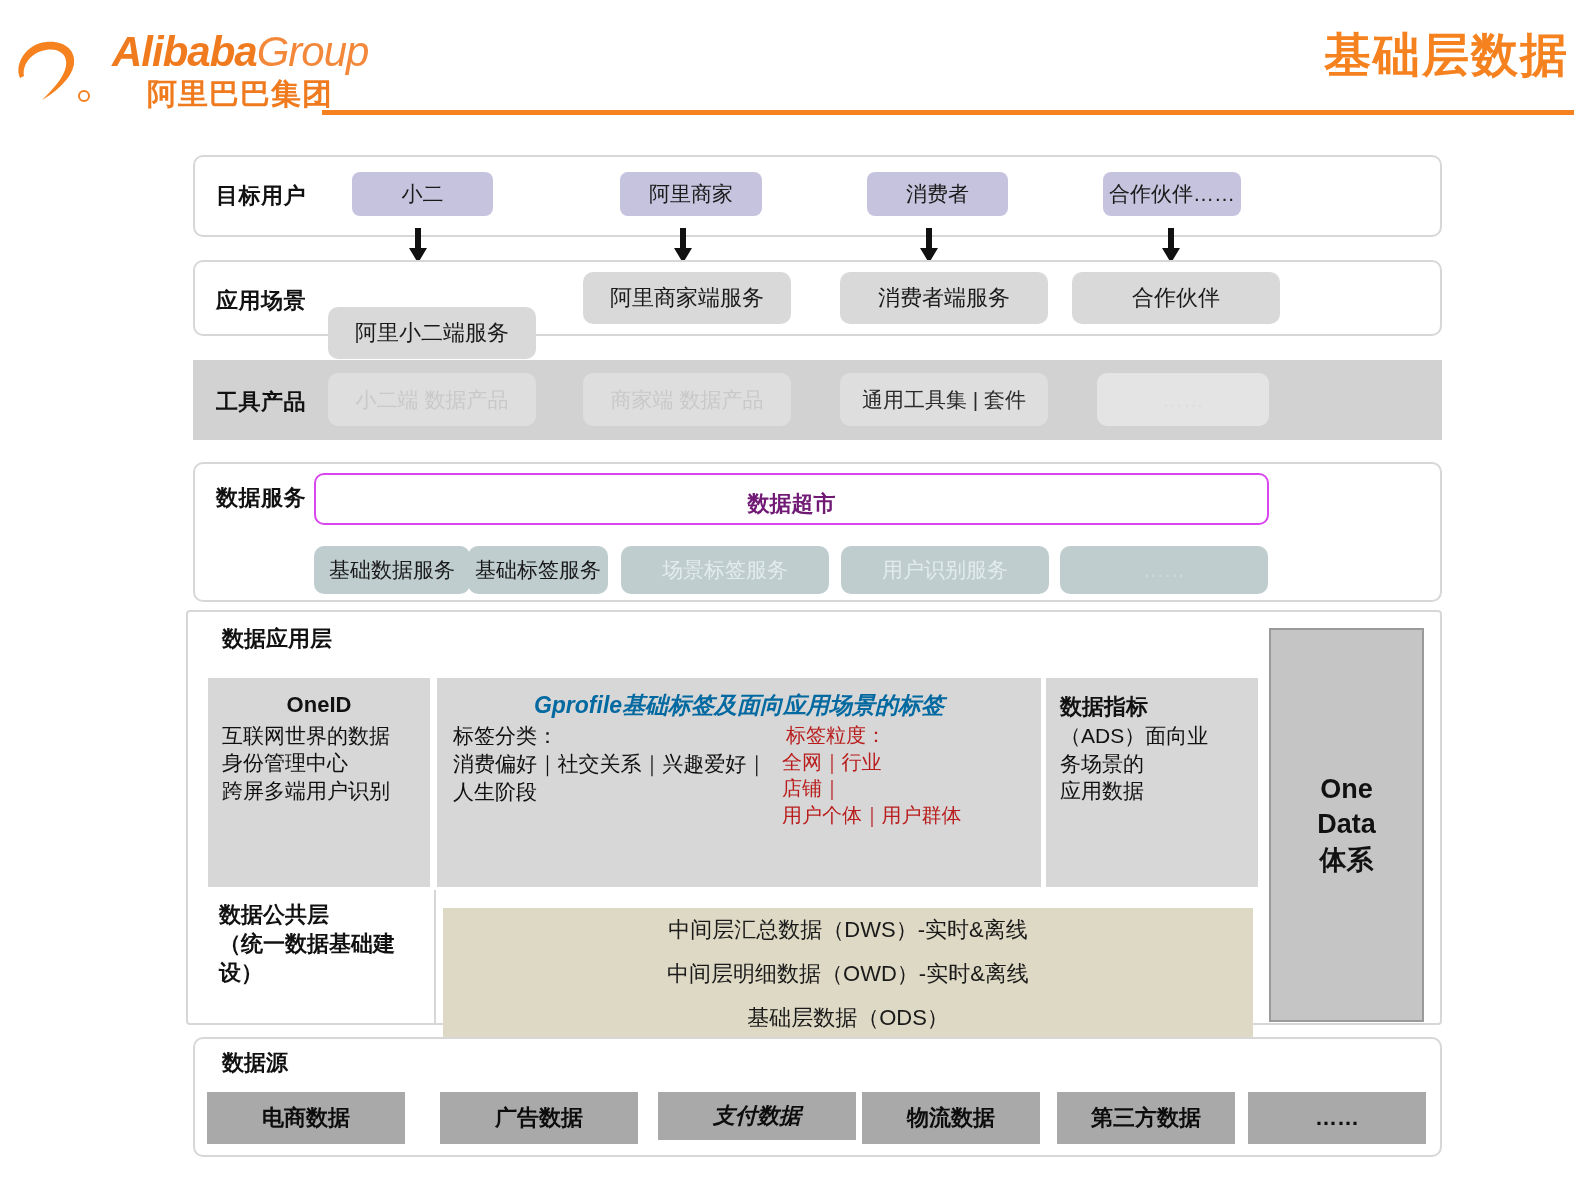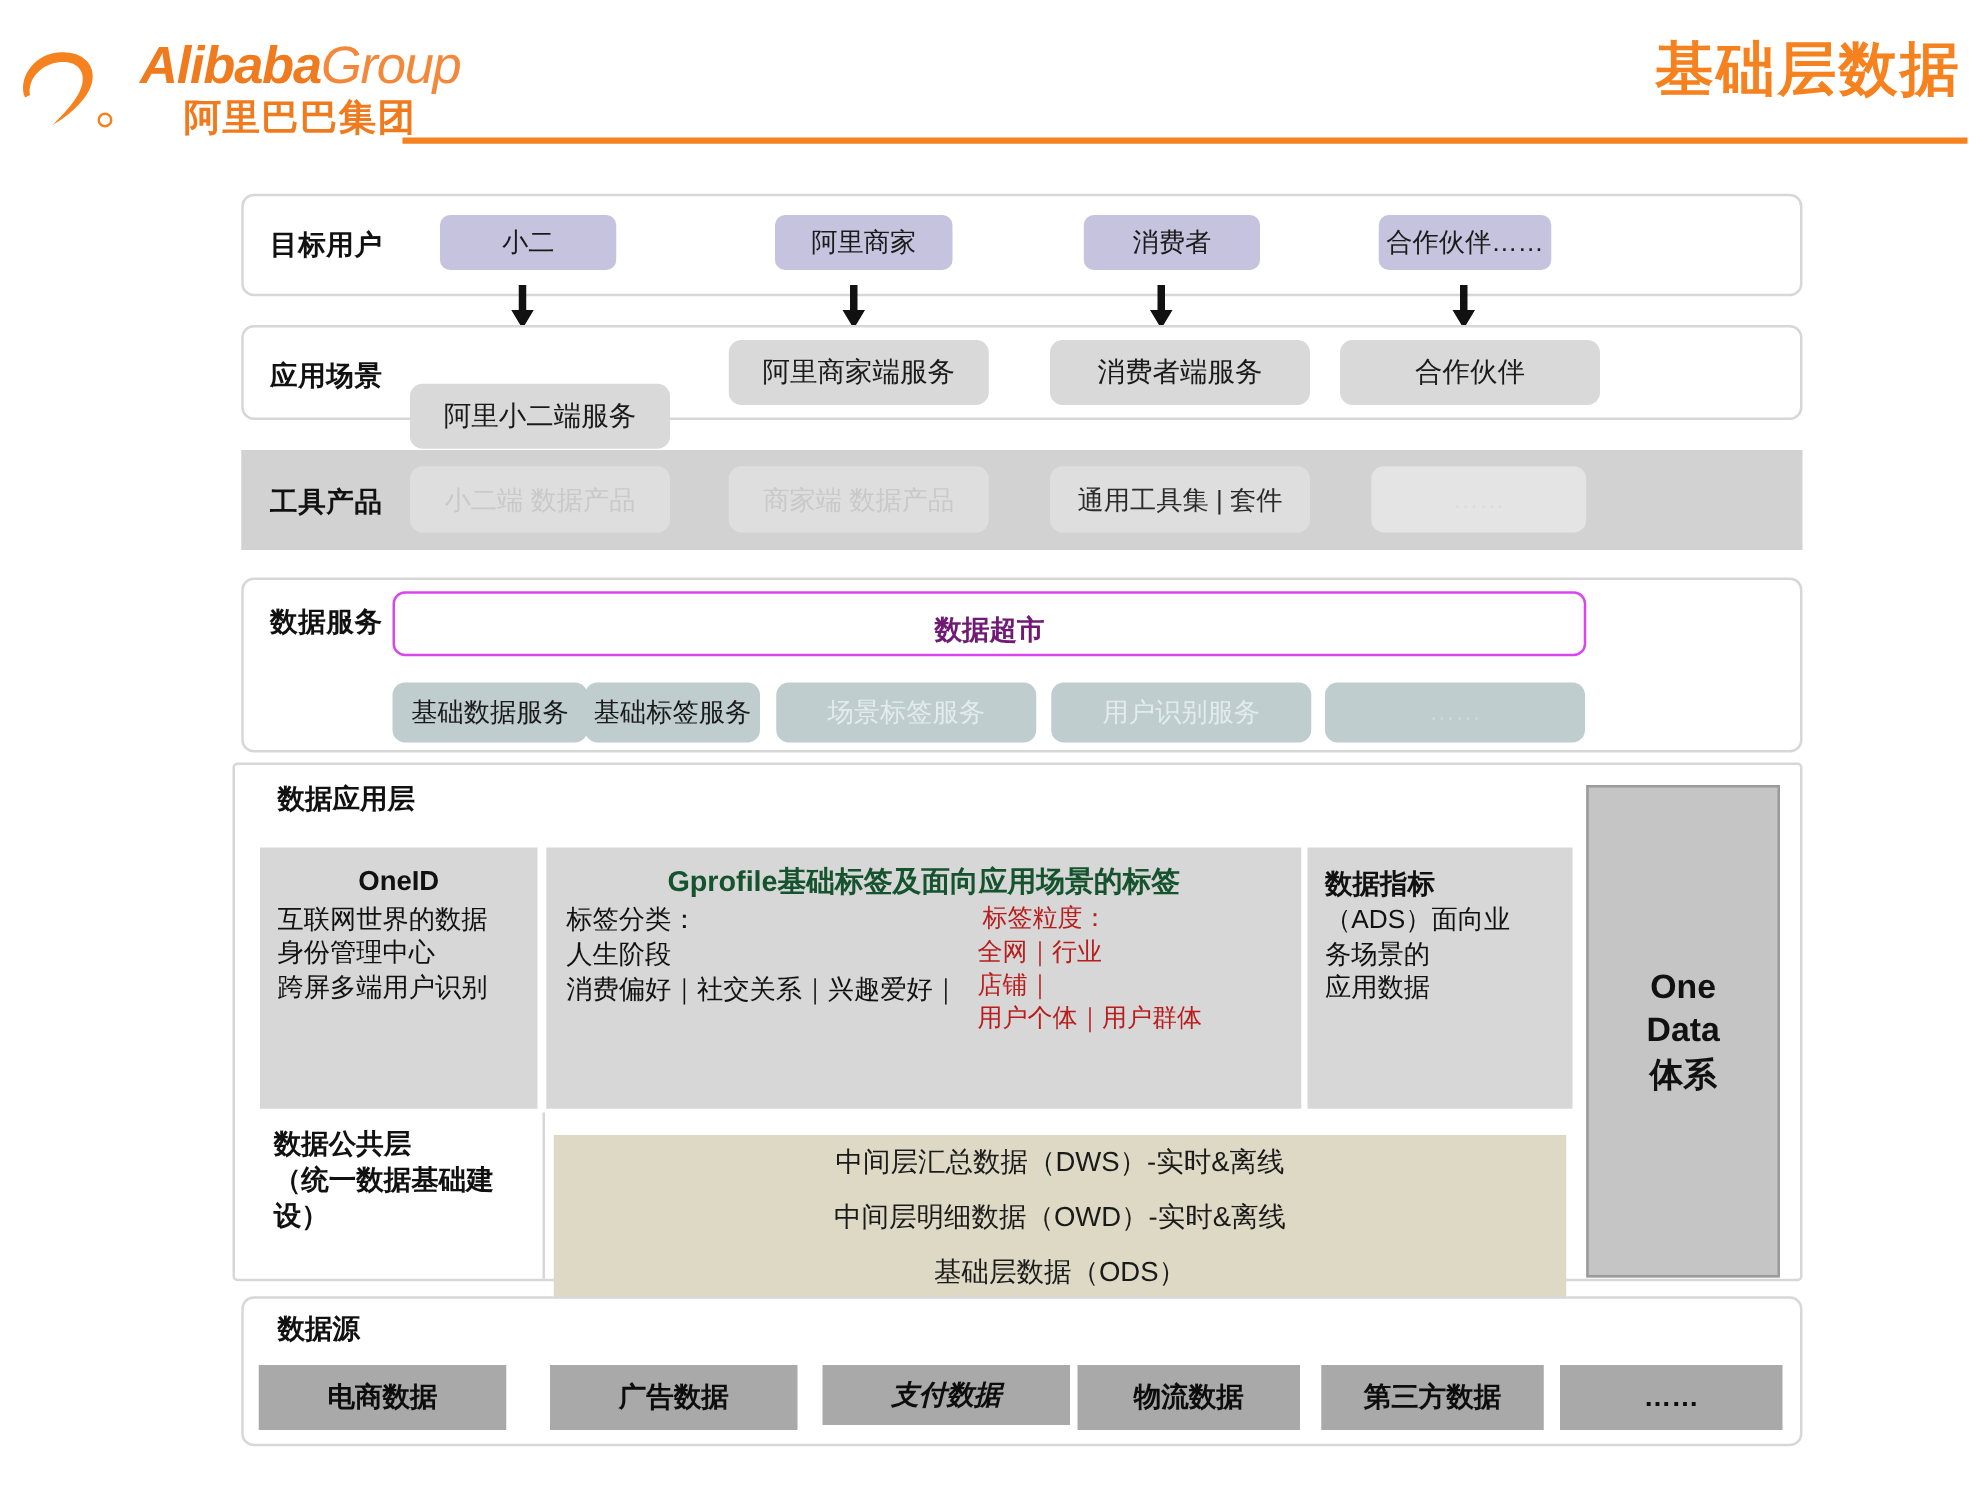--- a/index.html
+++ b/index.html
@@ -172,22 +172,23 @@
     text-align: left;
     padding-left: 14px;
     margin-top: 4px;
   }
   .gp-title {
     position: absolute;
     left: 0; top: 12px; width: 100%;
     text-align: center;
     font-size: 23px;
     font-weight: bold;
-    color: #14532d;
-    white-space: nowrap;
+    color: #0369a1;
+    white-space: nowrap;
+    font-style: italic;
   }
   .gp-colL {
     position: absolute;
     left: 16px; top: 44px;
     font-size: 21px;
     line-height: 1.33;
     color: #111;
     white-space: nowrap;
   }
   .gp-colR {
@@ -344,22 +345,22 @@
       <div>身份管理中心</div>
       <div>跨屏多端用户识别</div>
     </div>
   </div>
 </div>
 
 <div class="grayblock" style="left:437px; top:678px; width:604px; height:209px;">
   <div class="gp-title">Gprofile基础标签及面向应用场景的标签</div>
   <div class="gp-colL">
     <div>标签分类：</div>
+    <div>消费偏好｜社交关系｜兴趣爱好｜</div>
     <div>人生阶段</div>
-    <div>消费偏好｜社交关系｜兴趣爱好｜</div>
   </div>
   <div class="gp-colR">
     <div class="r0">标签粒度：</div>
     <div>全网｜行业</div>
     <div>店铺｜</div>
     <div class="r3">用户个体｜用户群体</div>
   </div>
 </div>
 
 <div class="grayblock" style="left:1046px; top:678px; width:212px; height:209px;">

